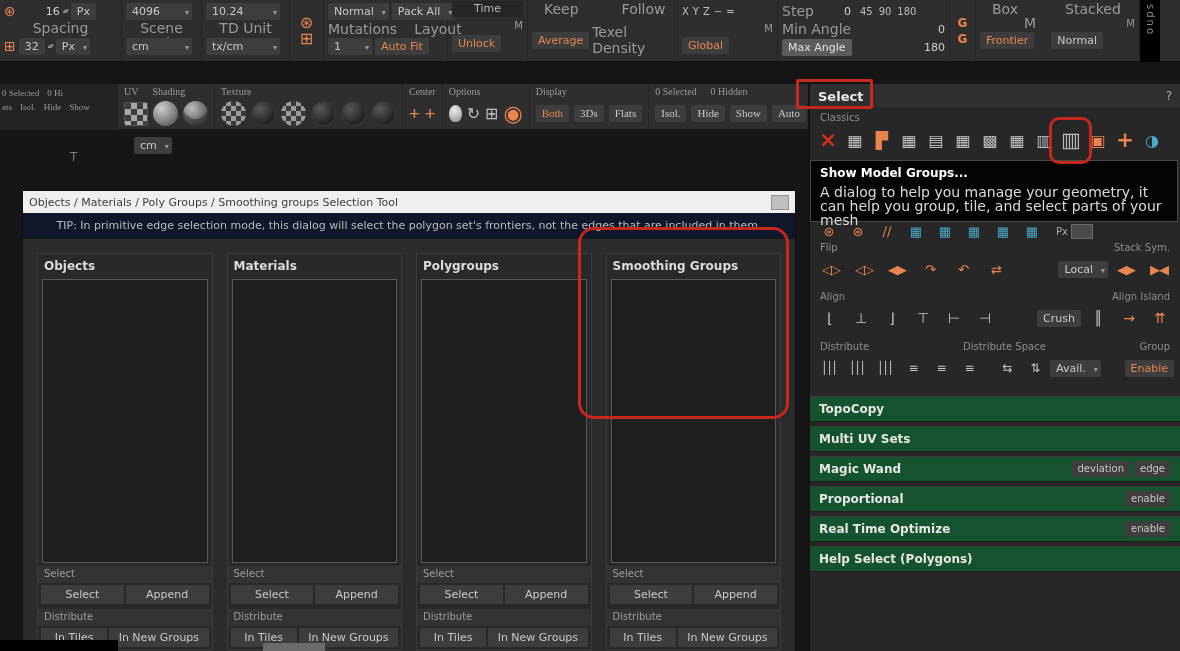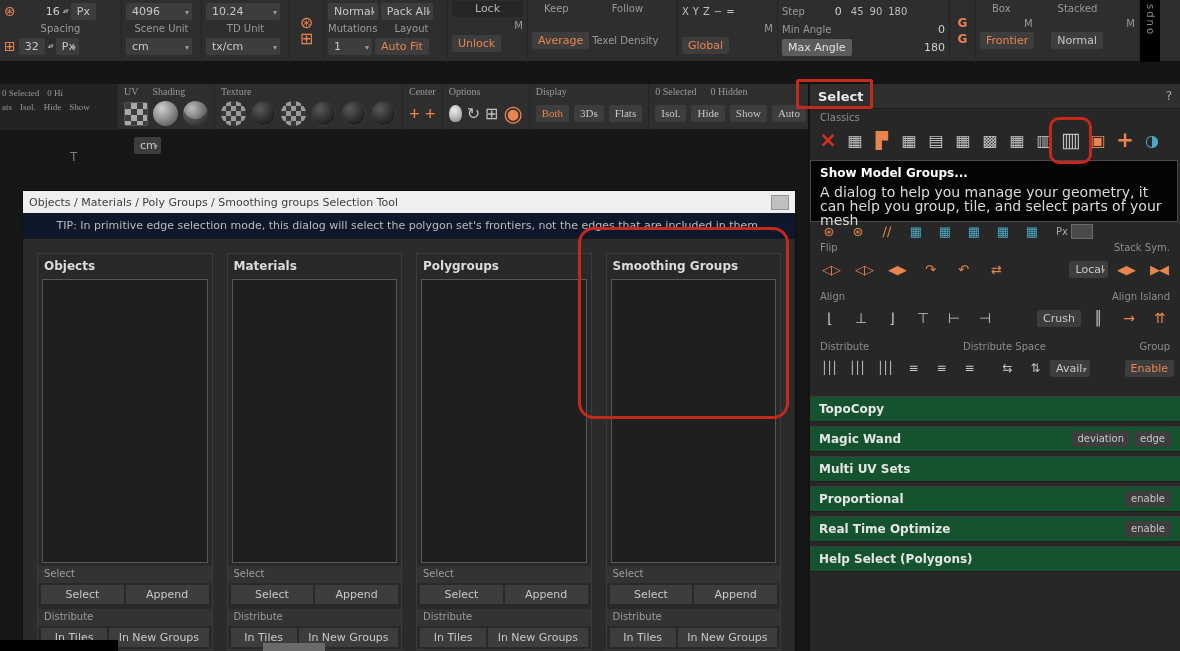--- a/index.html
+++ b/index.html
@@ -4,28 +4,28 @@
 <style>
   *{margin:0;padding:0;box-sizing:border-box;}
   html,body{background:#000;}
   #root{position:relative;width:1180px;height:651px;background:#191919;overflow:hidden;
         font-family:"DejaVu Sans","Liberation Sans",sans-serif;color:#c8c8c8;}
 
   
   .top-toolbar{position:absolute;left:0;top:0;width:1180px;height:62px;background:#2e2e2e;display:flex;border-bottom:1px solid #101010;}
   .ttg{position:relative;height:62px;border-right:1px solid #242424;padding:1px 4px;flex:0 0 auto;}
   .ttrow{display:flex;align-items:center;gap:3px;height:20px;}
-  .ttlabel{font-size:10px;color:#9a9a9a;}
+  .ttlabel{font-size:14px;color:#9a9a9a;}
   .ttlabel.ctr{width:100%;text-align:center;height:15px;line-height:15px;}
   .ttval{font-size:11px;color:#d0d0d0;margin-left:27px;}
   .tticon{font-size:14px;line-height:14px;}
   .chip{background:#3d3d3d;color:#c8c8c8;font-size:11px;line-height:17px;padding:0 6px;border-radius:2px;display:inline-block;white-space:nowrap;}
   .chip.hl{background:#5c5c5c;color:#e2e2e2;}
   .corange{color:#e8854e !important;}
-  .dd{position:relative;padding-right:4px;}
+  .dd{position:relative;padding-right:15px;}
   .dd::after{content:"▾";position:absolute;right:3px;top:1px;font-size:8px;color:#9a9a9a;}
   .spin{font-size:7px;color:#9a9a9a;letter-spacing:-1px;}
   .darkhead{background:#262626;width:100%;text-align:center;font-size:11px;color:#b5b5b5;height:16px;line-height:16px;}
   .mlab{font-size:10px;color:#9a9a9a;margin-left:auto;}
   .gcol{display:flex;flex-direction:column;align-items:center;justify-content:center;gap:2px;}
   .gbtn{color:#e8854e;font-weight:bold;font-size:12px;line-height:14px;}
   .presets{display:flex;gap:6px;margin-left:6px;}
   .presets span{font-size:10px;color:#bdbdbd;}
   .axes{display:flex;gap:4px;}
   .axes span{font-size:10px;color:#c0c0c0;}
@@ -168,21 +168,21 @@
         <span class="ttlabel">Mutations</span>
         <span class="ttlabel" style="margin-left:14px">Layout</span>
       </div>
       <div class="ttrow">
         <span class="chip dd" style="width:44px">1</span>
         <span class="chip corange">Auto Fit</span>
       </div>
     </div>
 
     <div class="ttg" style="width:80px">
-      <div class="darkhead">Lock</div>
+      <div class="darkhead">Time</div>
       <div class="ttrow" style="height:16px">
           <span class="mlab">M</span>
         </div>
       <div class="ttrow">
           <span class="chip corange">Unlock</span>
         </div>
     </div>
 
     <div class="ttg" style="width:150px">
       <div class="ttrow" style="height:15px">
@@ -520,30 +520,30 @@
         </span>
       <span class="chip dd">Avail.</span>
       <span class="chip corange maleft">Enable</span>
     </div>
 
     <div class="sections">
       <div class="section-row">
         <span class="section-title">TopoCopy</span>
       </div>
       <div class="section-row">
+        <span class="section-title">Multi UV Sets</span>
+      </div>
+      <div class="section-row">
         <span class="section-title">Magic Wand</span>
         <span class="section-chips">
             <span class="chip">deviation</span>
             <span class="chip">edge</span>
           </span>
       </div>
       <div class="section-row">
-        <span class="section-title">Multi UV Sets</span>
-      </div>
-      <div class="section-row">
         <span class="section-title">Proportional</span>
         <span class="section-chips">
             <span class="chip">enable</span>
           </span>
       </div>
       <div class="section-row">
         <span class="section-title">Real Time Optimize</span>
         <span class="section-chips">
             <span class="chip">enable</span>
           </span>

